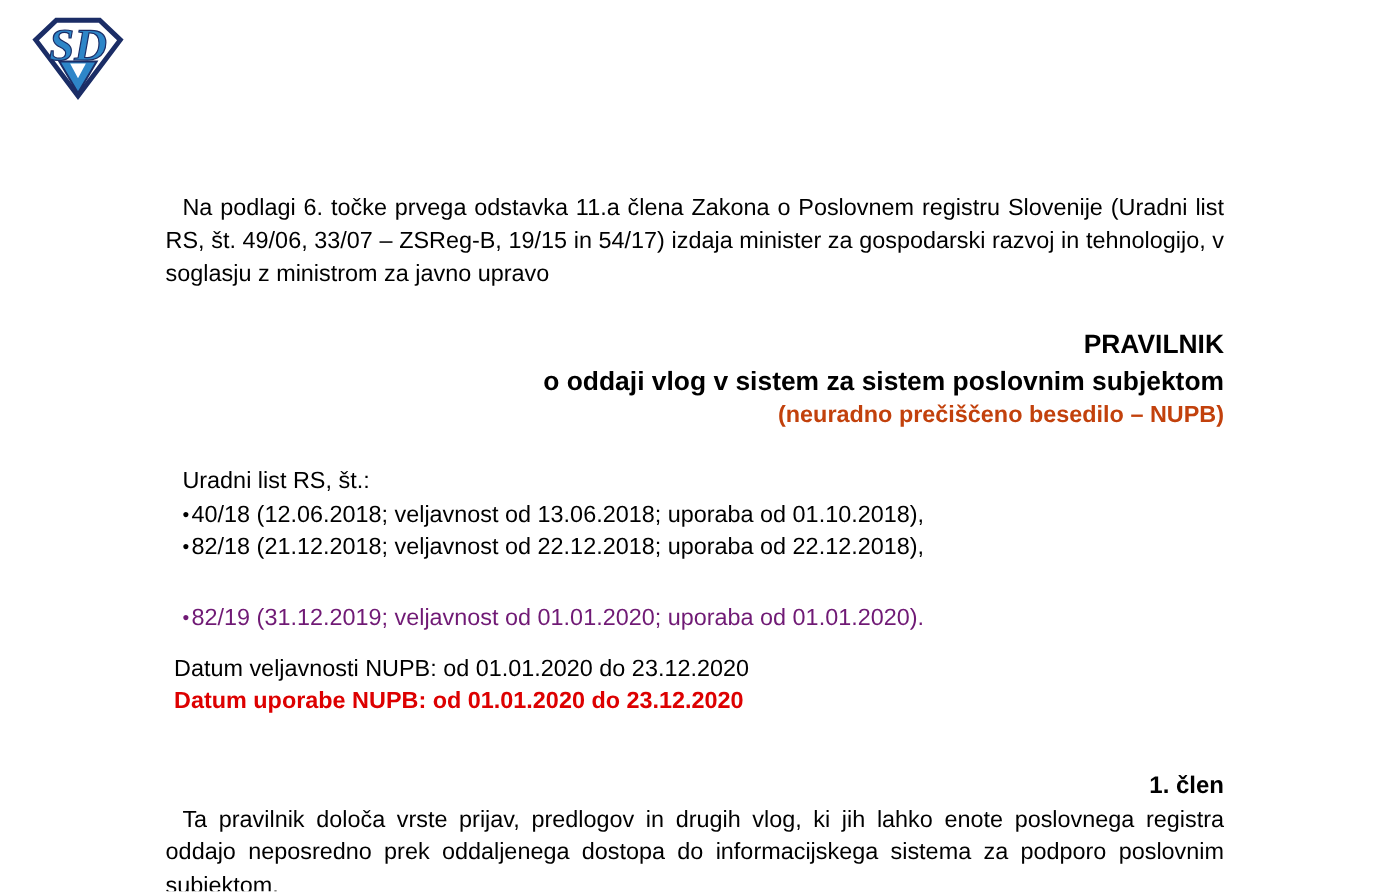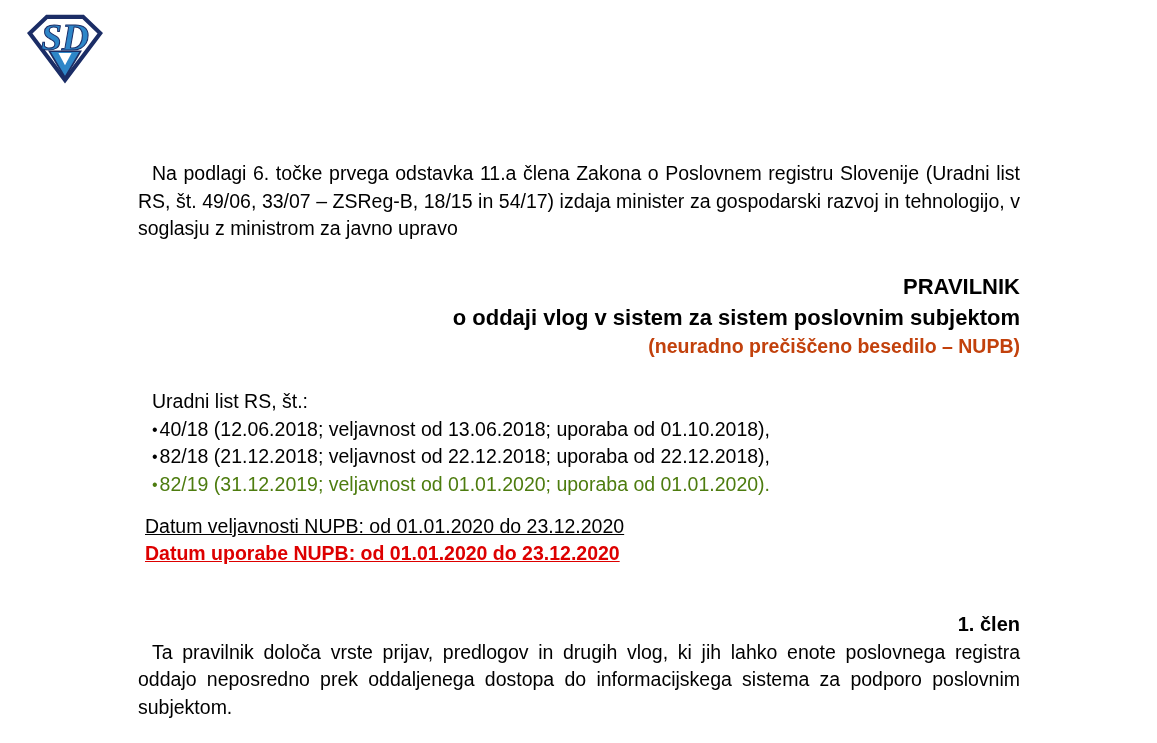--- a/index.html
+++ b/index.html
@@ -59,28 +59,28 @@
     font-size: 19.5px;
     line-height: 27.5px;
     padding-left: 14px;
   }
   .gazette-item .bullet {
     display: inline-block;
     font-size: 16px;
     margin-right: 2px;
     vertical-align: 1px;
   }
-  .gazette-item.red { color: #4d7c0f; }
+  .gazette-item.red { color: #701a75; margin-top: 31px; }
   .validity {
     margin-top: 15px;
     font-size: 19.5px;
     line-height: 26.5px;
     padding-left: 7px;
   }
-  .validity .underline { text-decoration: underline; }
+  .validity .underline { }
   .validity .red-bold {
     color: #dd0000;
     font-weight: bold;
   }
   .article-heading {
     margin-top: 45px;
     text-align: right;
     font-weight: bold;
     font-size: 20px;
     line-height: 27.5px;
@@ -102,21 +102,21 @@
     <svg viewBox="0 0 100 90" xmlns="http://www.w3.org/2000/svg">
       <path d="M7,27 L28,7 L72,7 L93,27 L50,84 Z" fill="#ffffff" stroke="#1b2d66" stroke-width="5" stroke-linejoin="miter"></path>
       <path d="M50,81 L31,49 L69,49 Z" fill="#2e86c8" stroke="#1b2d66" stroke-width="2"></path>
       <path d="M50,66 L42,51 L58,51 Z" fill="#ffffff"></path>
       <text x="50" y="47" text-anchor="middle" font-family="Liberation Serif, serif" font-size="46" font-style="italic" font-weight="bold" fill="#2e86c8" stroke="#1b2d66" stroke-width="1.2">SD</text>
     </svg>
   </div>
 
   <div class="content">
 
-    <p class="intro">Na podlagi 6. točke prvega odstavka 11.a člena Zakona o Poslovnem registru Slovenije (Uradni list RS, št. 49/06, 33/07 – ZSReg-B, 18/15 in 54/17) izdaja minister za gospodarski razvoj in tehnologijo, v soglasju z ministrom za javno upravo</p>
+    <p class="intro">Na podlagi 6. točke prvega odstavka 11.a člena Zakona o Poslovnem registru Slovenije (Uradni list RS, št. 49/06, 33/07 – ZSReg-B, 19/15 in 54/17) izdaja minister za gospodarski razvoj in tehnologijo, v soglasju z ministrom za javno upravo</p>
 
     <div class="title-block">
       <div class="doc-title">PRAVILNIK</div>
       <div class="doc-subtitle">o oddaji vlog v sistem za sistem poslovnim subjektom</div>
       <div class="doc-note">(neuradno prečiščeno besedilo – NUPB)</div>
     </div>
 
     <div class="gazette">
       <div class="gazette-heading">Uradni list RS, št.:</div>
       <div class="gazette-item">

